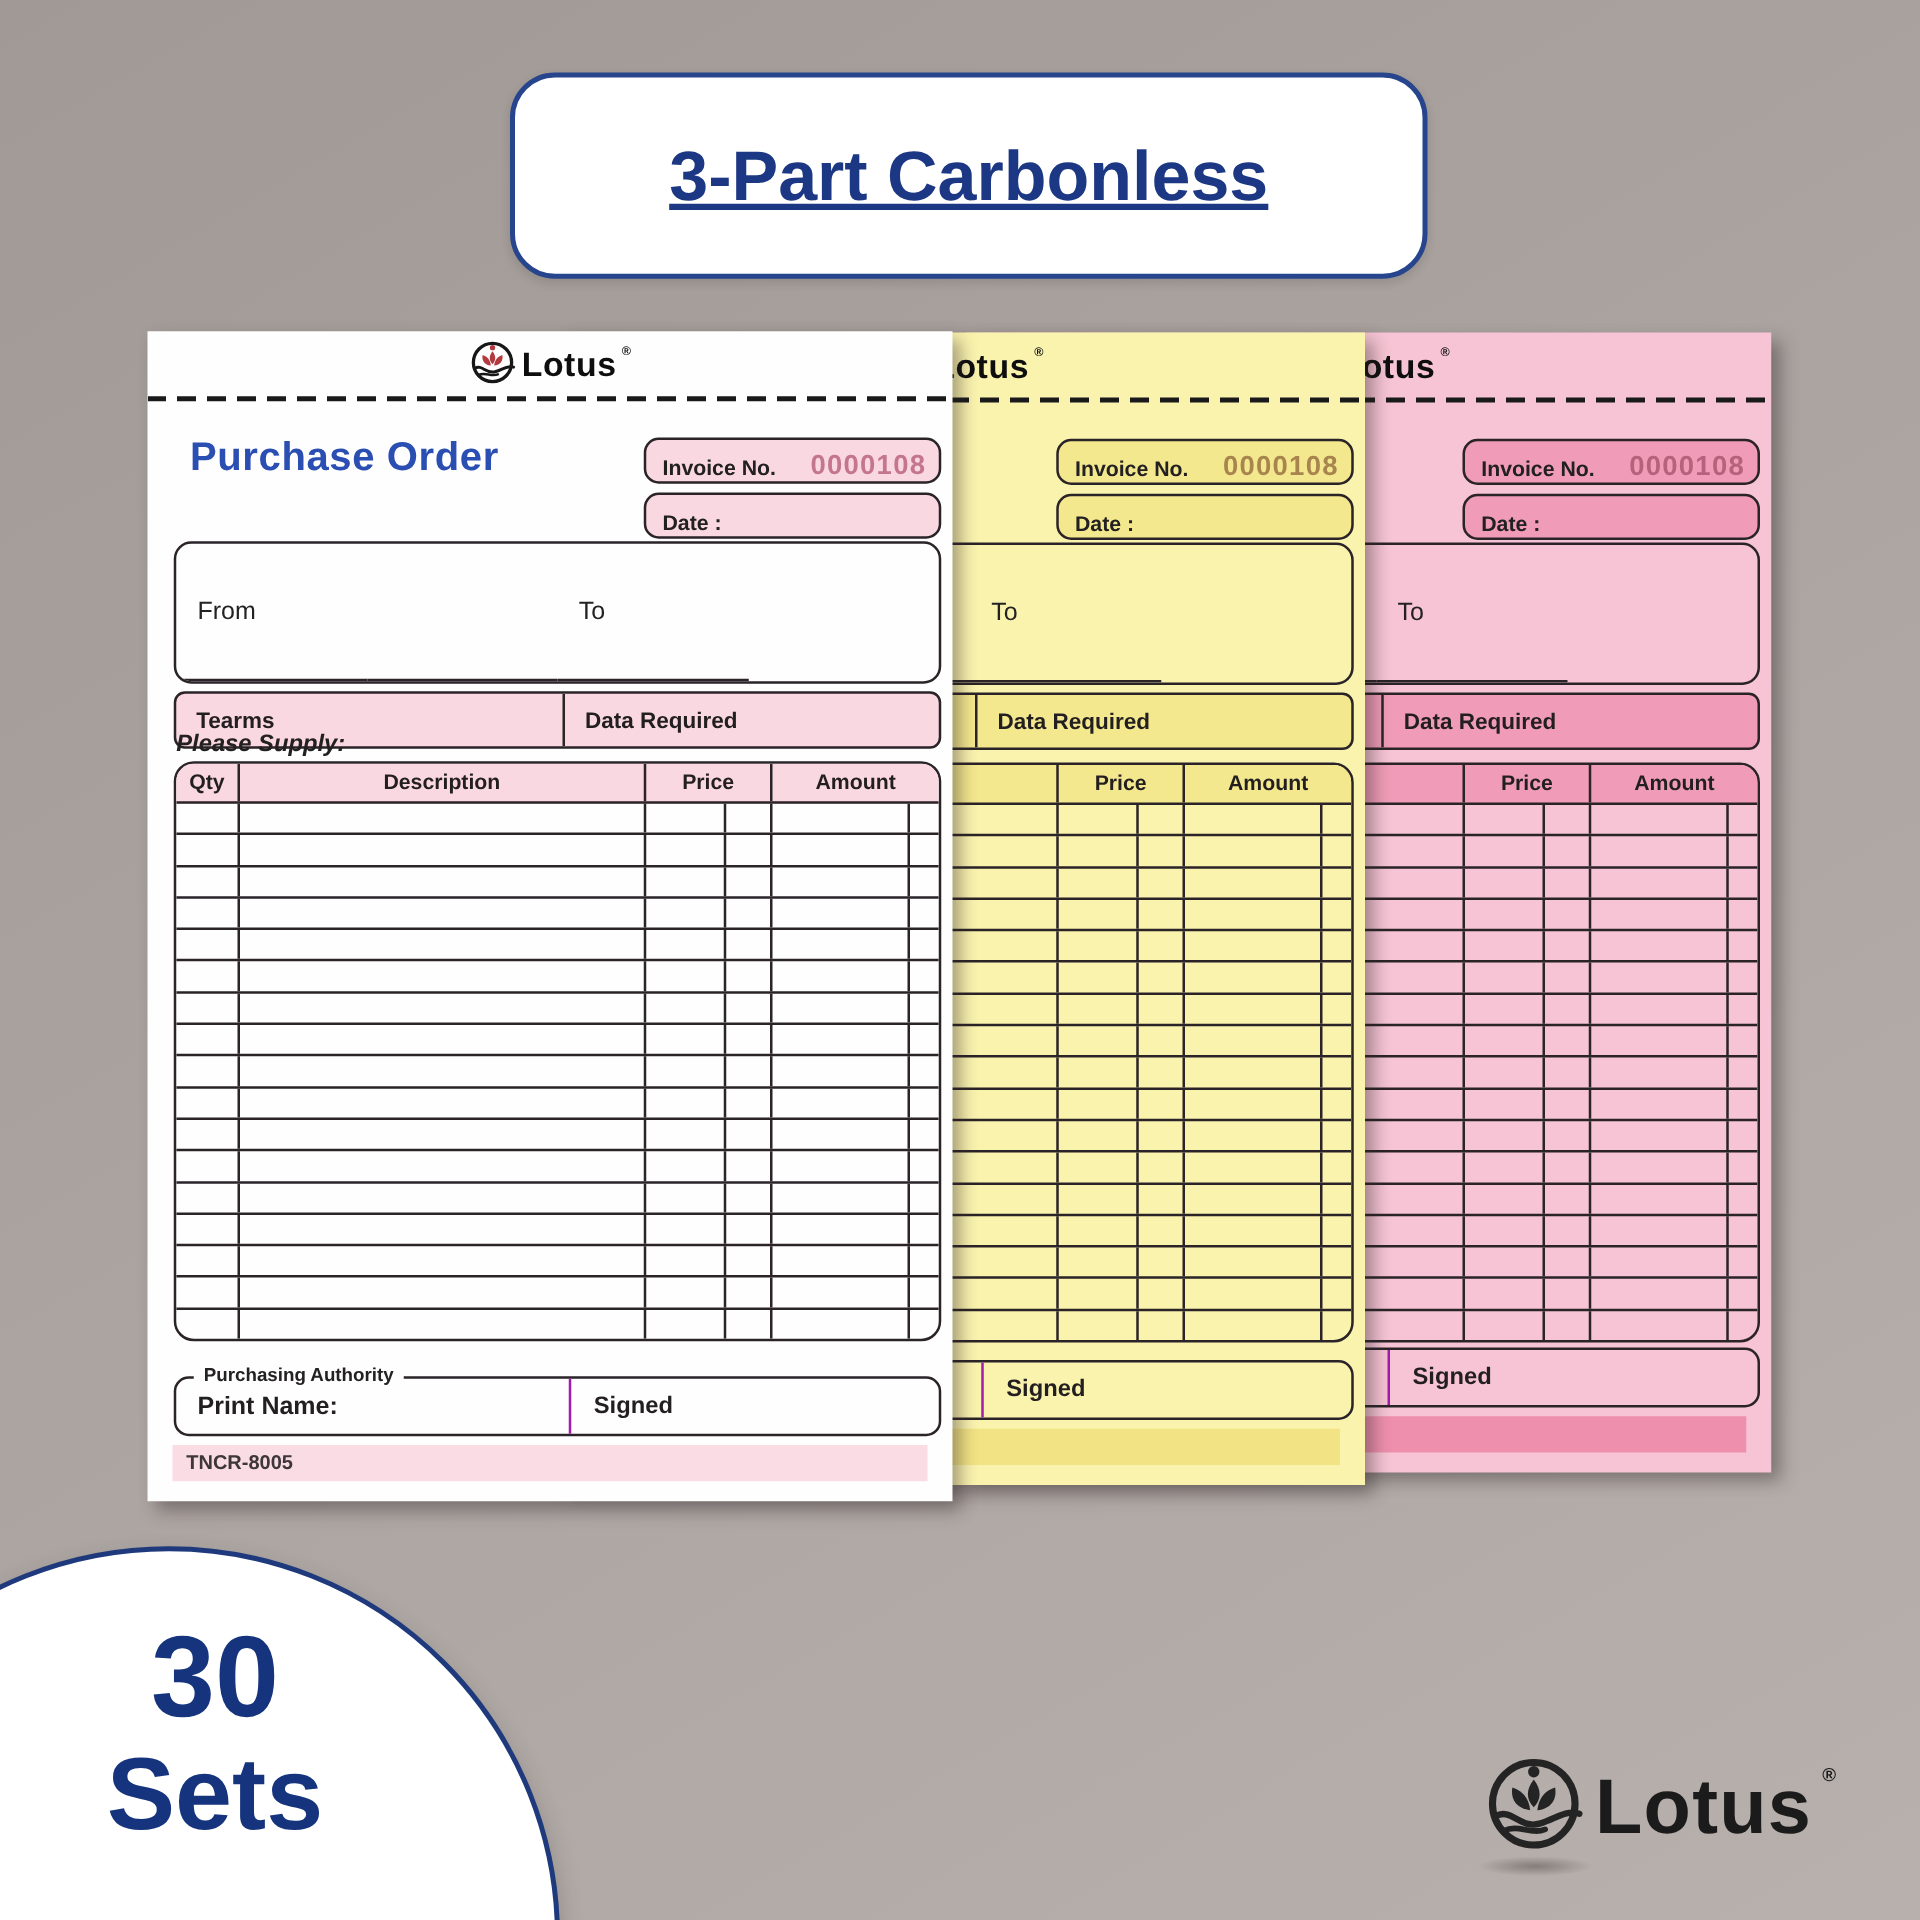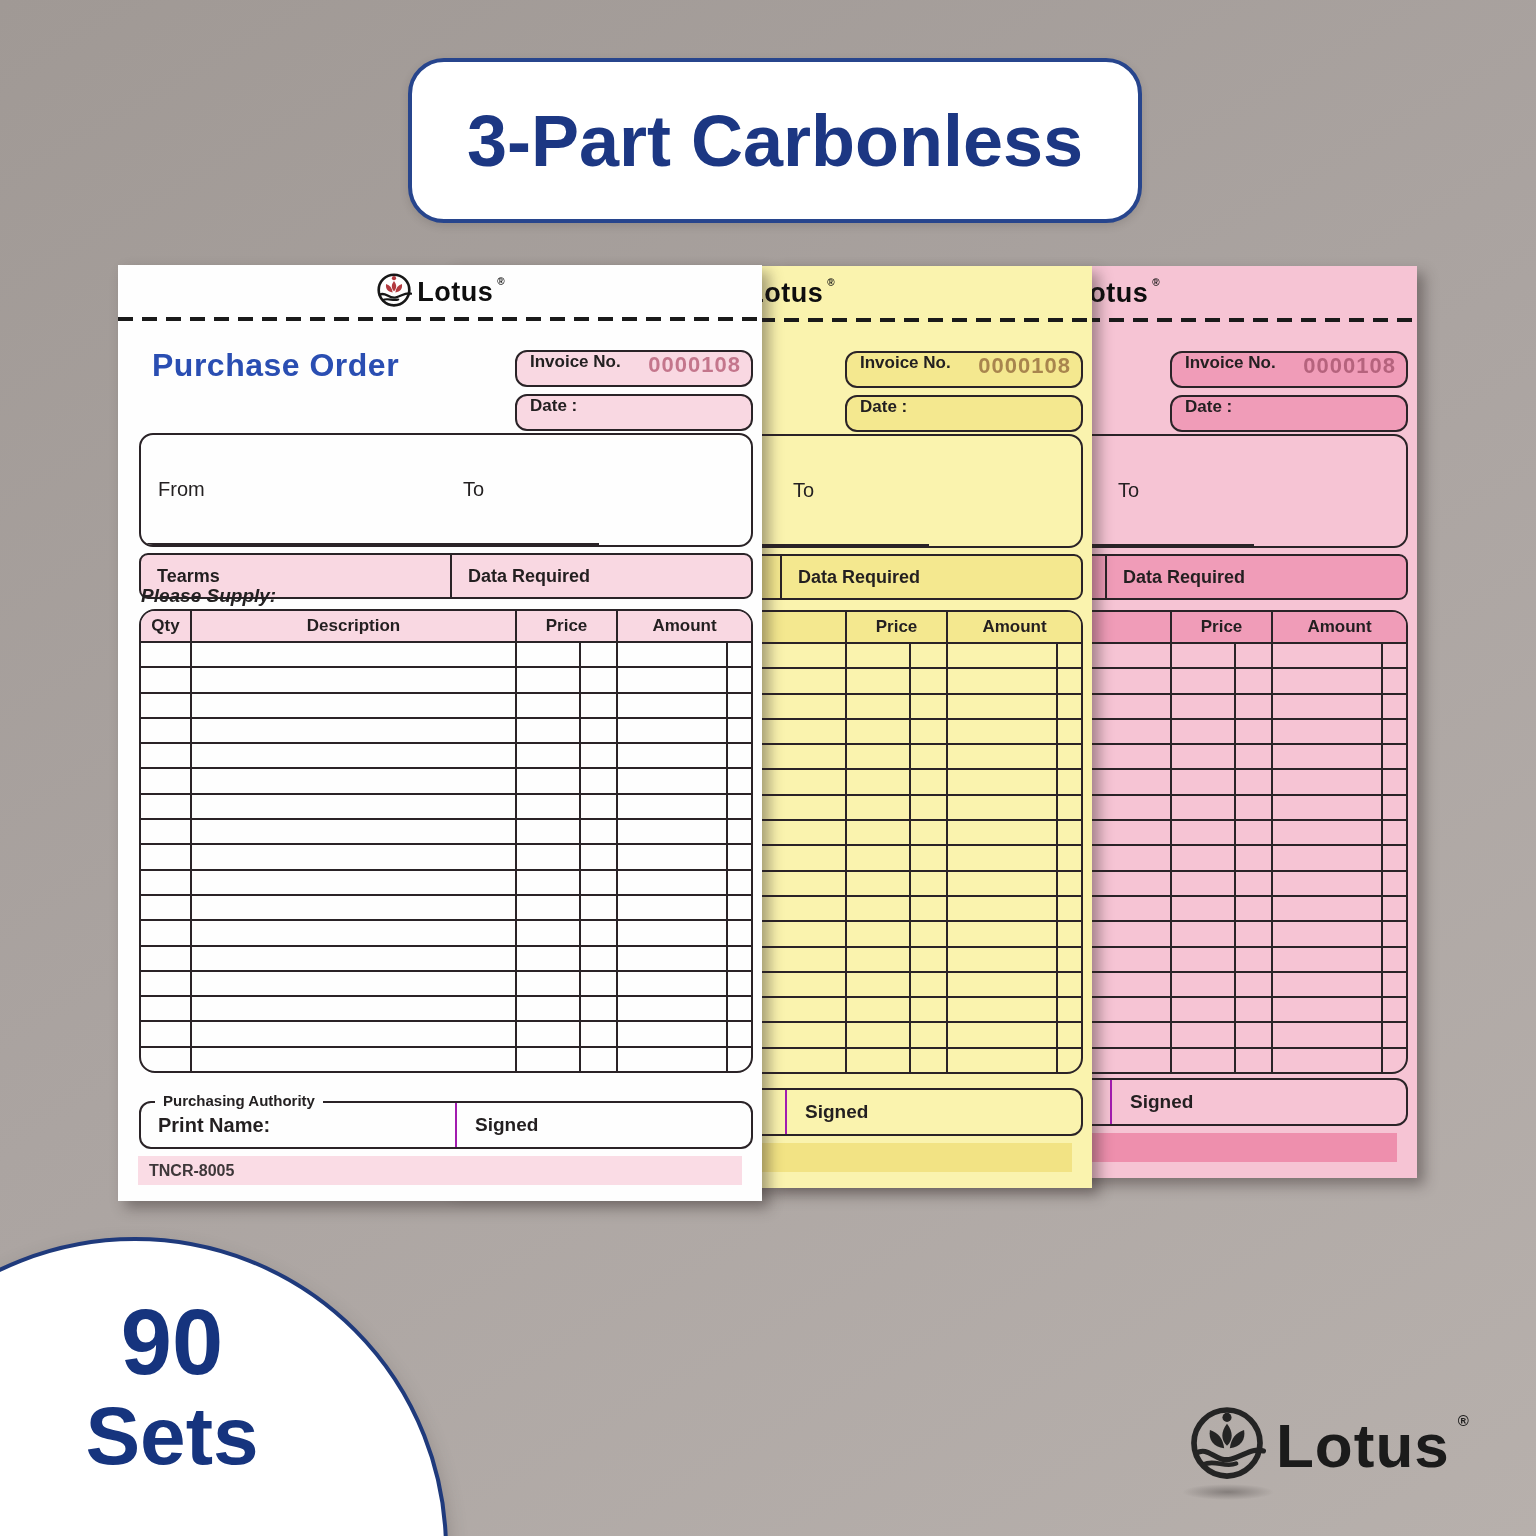--- a/index.html
+++ b/index.html
@@ -8,21 +8,21 @@
     font-family:"Liberation Sans",sans-serif;
     background:linear-gradient(150deg,#a09995 0%,#aba4a1 48%,#b7b0ac 100%);
   }
   
   .badge{
     position:absolute;left:408px;top:58px;width:726px;height:157px;
     background:#ffffff;border:4px solid #27458d;border-radius:36px;
     display:flex;align-items:center;justify-content:center;z-index:6;
     box-shadow:0 3px 8px rgba(40,35,35,.15);
   }
-  .badge-label{font-size:72px;font-weight:bold;color:#1c3783;letter-spacing:0px;}
+  .badge-label{font-size:56px;font-weight:bold;color:#1c3783;letter-spacing:0px;text-decoration:underline;}
 
   
   .sheet{
     position:absolute;width:644px;background:var(--paper);
     box-shadow:7px 7px 13px rgba(45,36,36,.42);
   }
   .sheet--white {left:118px;top:265px;height:936px;z-index:3;}
   .sheet--yellow{left:448px;top:266px;height:922px;z-index:2;}
   .sheet--pink  {left:773px;top:266px;height:912px;z-index:1;}
 
@@ -38,21 +38,21 @@
   .perforation{
     position:absolute;top:52px;left:0;right:0;height:4px;
     background:repeating-linear-gradient(90deg,#1a1a1a 0 15px,transparent 15px 24px);
   }
 
   .form-title{position:absolute;top:82px;left:34px;font-size:32px;font-weight:bold;color:#2a4eb2;letter-spacing:.5px;}
 
   .field-box{
     position:absolute;left:397px;width:238px;height:37px;box-sizing:border-box;
     border:2.5px solid #2a2327;border-radius:12px;background:var(--fill);
-    display:flex;align-items:flex-start;padding:0 10px 0 13px;
+    display:flex;align-items:flex-end;padding:0 10px 0 13px;
   }
   .inv-box{top:85px;}
   .date-box{top:129px;}
   .field-label{font-size:17px;font-weight:bold;color:#232021;}
   .inv-value{margin-left:auto;font-size:22px;font-weight:bold;letter-spacing:1px;color:var(--inv);}
 
   .fromto{
     position:absolute;top:168px;left:21px;width:614px;height:114px;box-sizing:border-box;
     border:2.5px solid #2a2327;border-radius:14px;
     display:flex;flex-direction:row;overflow:hidden;
@@ -742,21 +742,21 @@
     </div>
 
     <div class="stripe">
       <span>TNCR-8005</span>
     </div>
   </div>
 </div>
 
 <div class="count-circle">
   <div class="count-text">
-    <div class="count-num">90</div>
+    <div class="count-num">30</div>
     <div class="count-unit">Sets</div>
   </div>
 </div>
 
 <div class="footer-logo">
   <span class="logo-slot" style="position:relative;">
     <span class="footer-shadow"></span>
   
   <svg class="lotus-icon" viewBox="0 0 72 72">
     <circle cx="36" cy="36" r="29" fill="none" stroke="currentColor" stroke-width="5"></circle>

